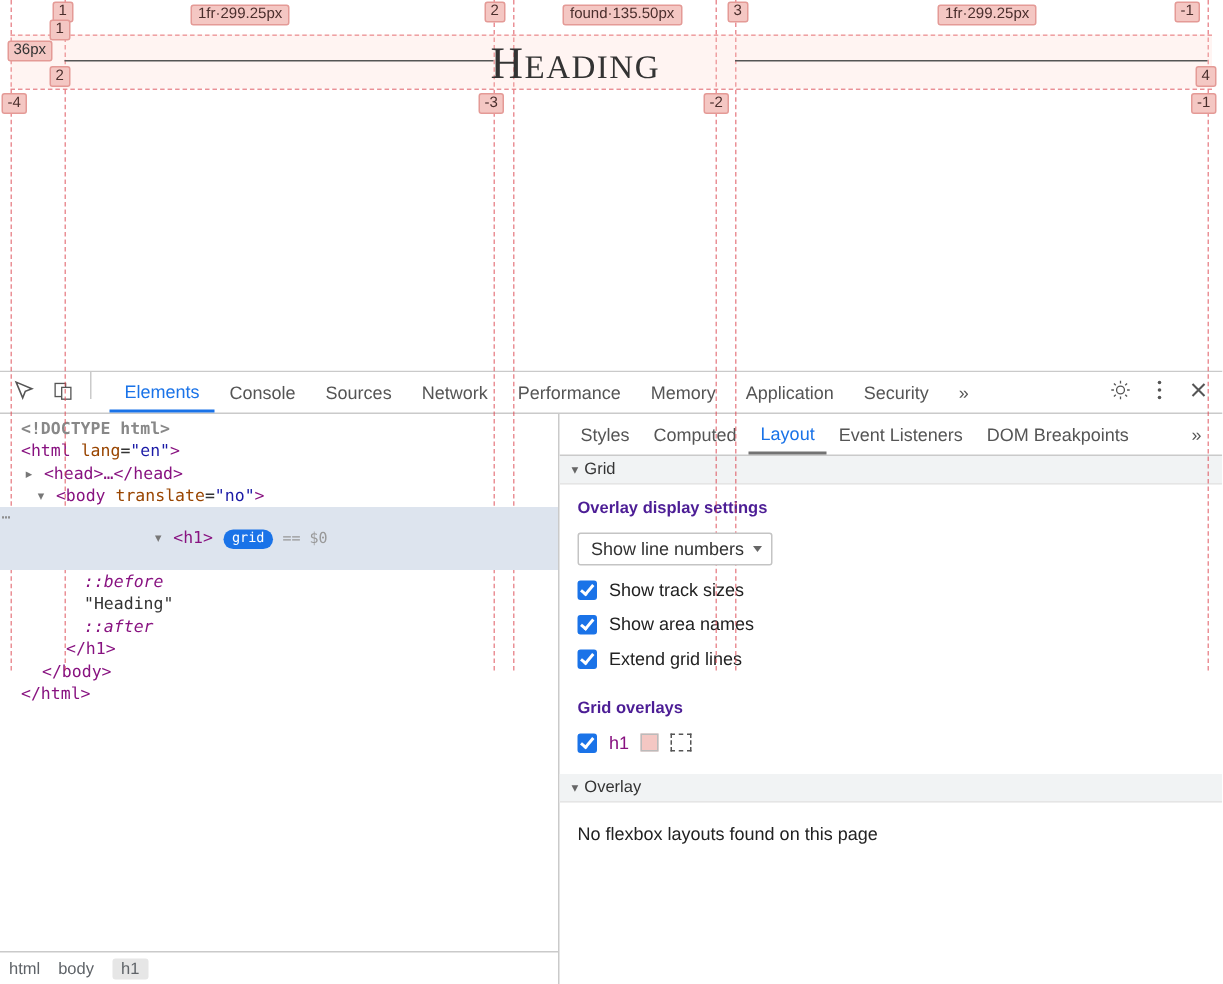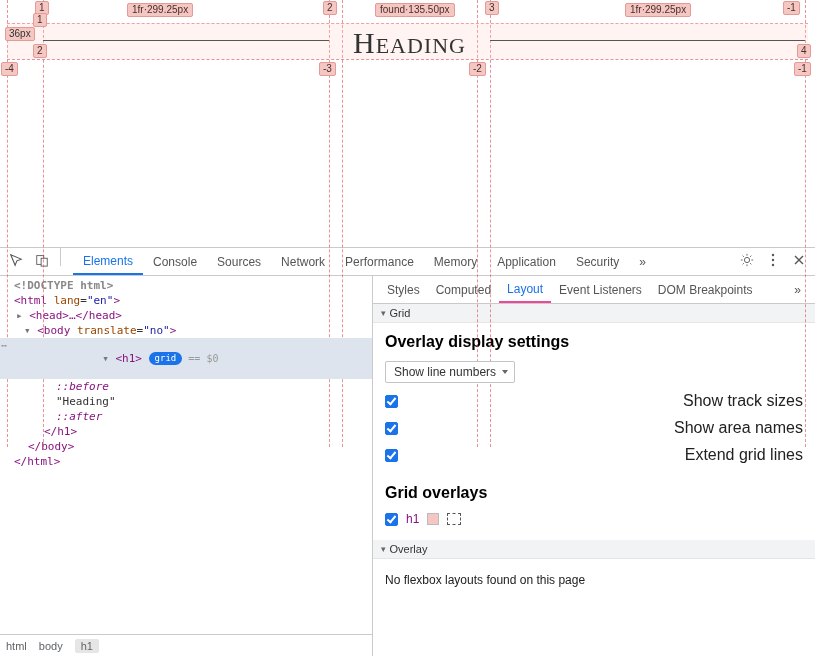--- a/index.html
+++ b/index.html
@@ -168,51 +168,51 @@
   border-bottom: 1px solid #cacaca;
   display: flex; align-items: center;
   padding: 0 6px;
   gap: 0;
 }
 .subtab {
   padding: 0 8px; height: 27px;
   display: flex; align-items: center;
   color: #555;
 }
-.subtab.active { color: #1a73e8; border-bottom: 2px solid #ec4899; }
+.subtab.active { color: #1a73e8; border-bottom: 2px solid #737373; }
 .section-head {
   background: #f1f3f4;
   border-bottom: 1px solid #e5e5e5;
   padding: 3px 8px;
   font-size: 11px;
   color: #333;
   display: flex; align-items: center;
 }
 .section-head .ar { color: #666; margin-right: 4px; font-size: 9px; }
 .section-body { padding: 10px 12px 14px 12px; }
-.section-title { font-weight: 600; font-size: 16px; margin-bottom: 10px; color: #000000; }
+.section-title { font-weight: 600; font-size: 11px; margin-bottom: 10px; color: #4c1d95; }
 .select {
   border: 1px solid #c4c4c4;
   border-radius: 2px;
   background: #fff;
   height: 22px;
   display: inline-flex; align-items: center;
   padding: 0 18px 0 8px;
   position: relative;
   font-size: 12px;
   color: #333;
 }
 .select::after {
   content: "";
   position: absolute; right: 6px; top: 8px;
   border-left: 3px solid transparent;
   border-right: 3px solid transparent;
   border-top: 4px solid #666;
 }
-.chk-row { display: flex; align-items: center; gap: 8px; margin: 9px 0; font-size: 16px; color: #222; justify-content: space-between;}
+.chk-row { display: flex; align-items: center; gap: 8px; margin: 9px 0; font-size: 12px; color: #222;}
 .chkbox {
   width: 13px; height: 13px;
   border: 1px solid #1a73e8;
   background: #1a73e8;
   border-radius: 2px;
   position: relative;
 }
 .chkbox::after {
   content: "";
   position: absolute;
@@ -272,21 +272,21 @@
 
     <div class="badge" style="left:-6px; top:39px">-4</div>
     <div class="badge" style="left:312px; top:39px">-3</div>
     <div class="badge" style="left:462px; top:39px">-2</div>
     <div class="badge" style="left:787px; top:39px">-1</div>
 
     <div class="badge" style="left:26px; top:-10px">1</div>
     <div class="badge" style="left:26px; top:21px">2</div>
 
     <div class="heading-rule" style="left:36px; width:286px"></div>
-    <div class="heading-text" style="left:346px"><span class="cap">H</span><span>EADING</span></div>
+    <div class="heading-text" style="left:320px"><span class="cap">H</span><span>EADING</span></div>
     <div class="heading-rule" style="left:483px; width:315px"></div>
   </div>
 </div>
 
 <div class="devtools">
   <div class="toolbar">
     <div class="tool-icon">
       <svg width="14" height="14" viewBox="0 0 16 16">
           <path d="M2 2l5 12 2-5 5-2z" fill="none" stroke="#555" stroke-width="1.2"></path>
         </svg>

